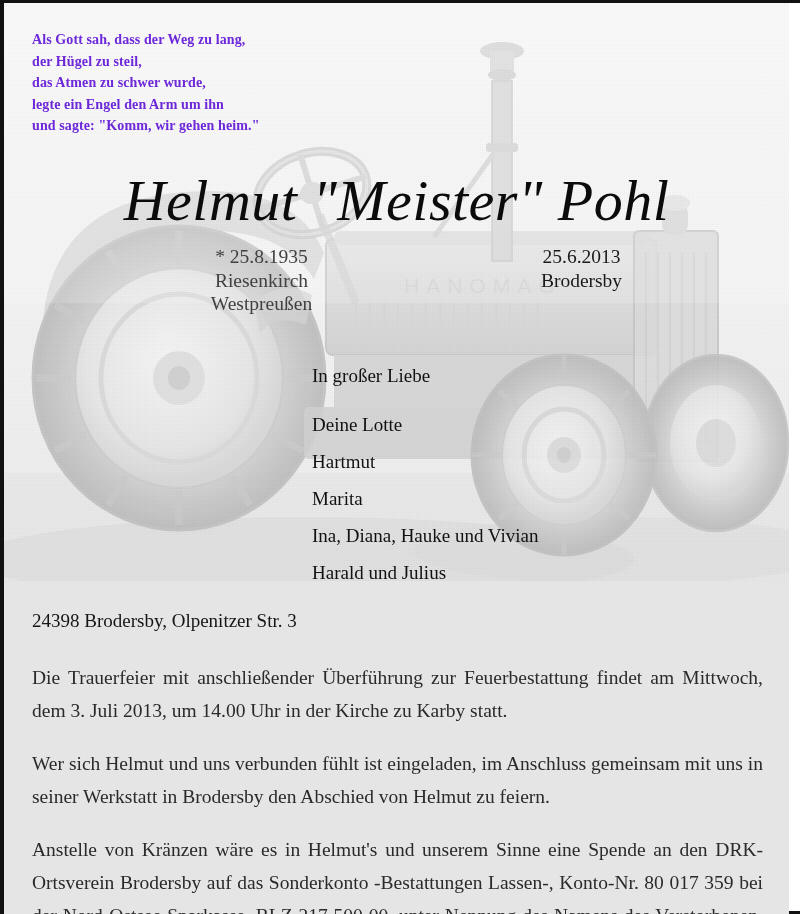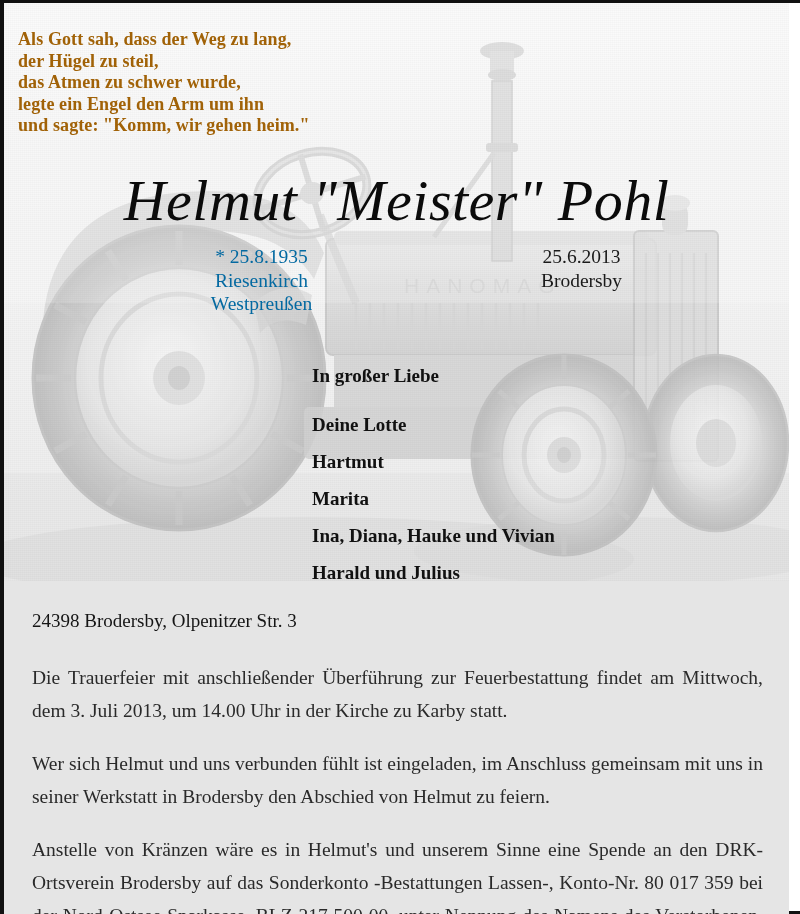--- a/index.html
+++ b/index.html
@@ -56,26 +56,26 @@
     opacity: .35;
     background-image:
       repeating-linear-gradient(0deg, rgba(0,0,0,.05) 0 1px, rgba(255,255,255,0) 1px 2px),
       repeating-linear-gradient(90deg, rgba(0,0,0,.04) 0 1px, rgba(255,255,255,0) 1px 2px);
   }
 
   
   .overlay { position: absolute; z-index: 5; }
 
   #poem {
-    left: 14px;
+    left: 28px;
     top: 26px;
-    font-size: 18px;
+    font-size: 14px;
     line-height: 21.5px;
     font-weight: 700;
-    color: #a16207;
+    color: #6d28d9;
     white-space: pre-line;
     letter-spacing: .1px;
   }
 
   #deceased-name {
     left: 0px;
     top: 166px;
     width: 785px;
     text-align: center;
     font-style: italic;
@@ -85,41 +85,41 @@
     letter-spacing: .5px;
   }
 
   #birth-block {
     left: 150px;
     top: 242px;
     width: 215px;
     text-align: center;
     font-size: 19.5px;
     line-height: 23.5px;
-    color: #0369a1;
+    color: #404040;
     white-space: pre-line;
   }
 
   #death-block {
     left: 470px;
     top: 242px;
     width: 215px;
     text-align: center;
     font-size: 19.5px;
     line-height: 23.5px;
     color: #1a1a1a;
     white-space: pre-line;
   }
 
   #family-block {
     left: 308px;
     top: 363px;
     font-size: 19px;
     line-height: 20px;
-    font-weight: 700;
+    font-weight: 400;
     color: #111111;
   }
   #family-block .fam-line { margin-bottom: 17px; }
   #family-block .fam-line:last-child { margin-bottom: 8px; }
   #family-block .fam-intro { margin-bottom: 29px; }
 
   
   #lower {
     position: absolute;
     left: 0;

